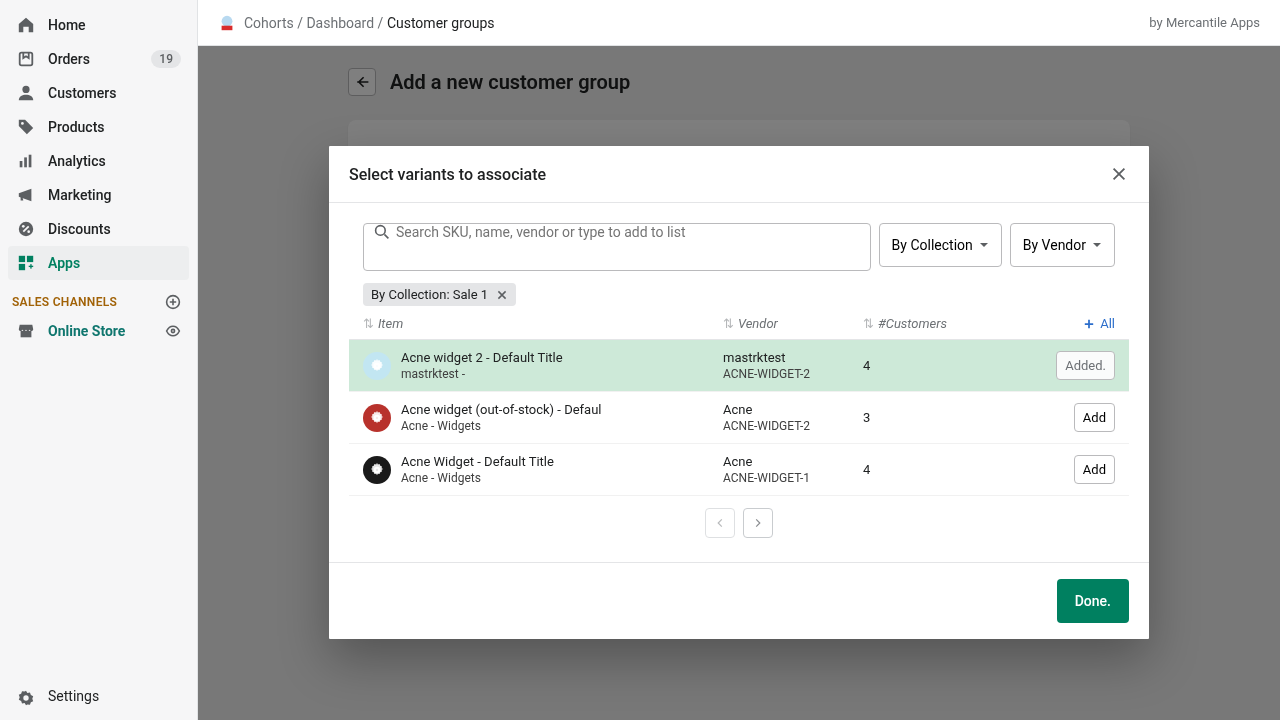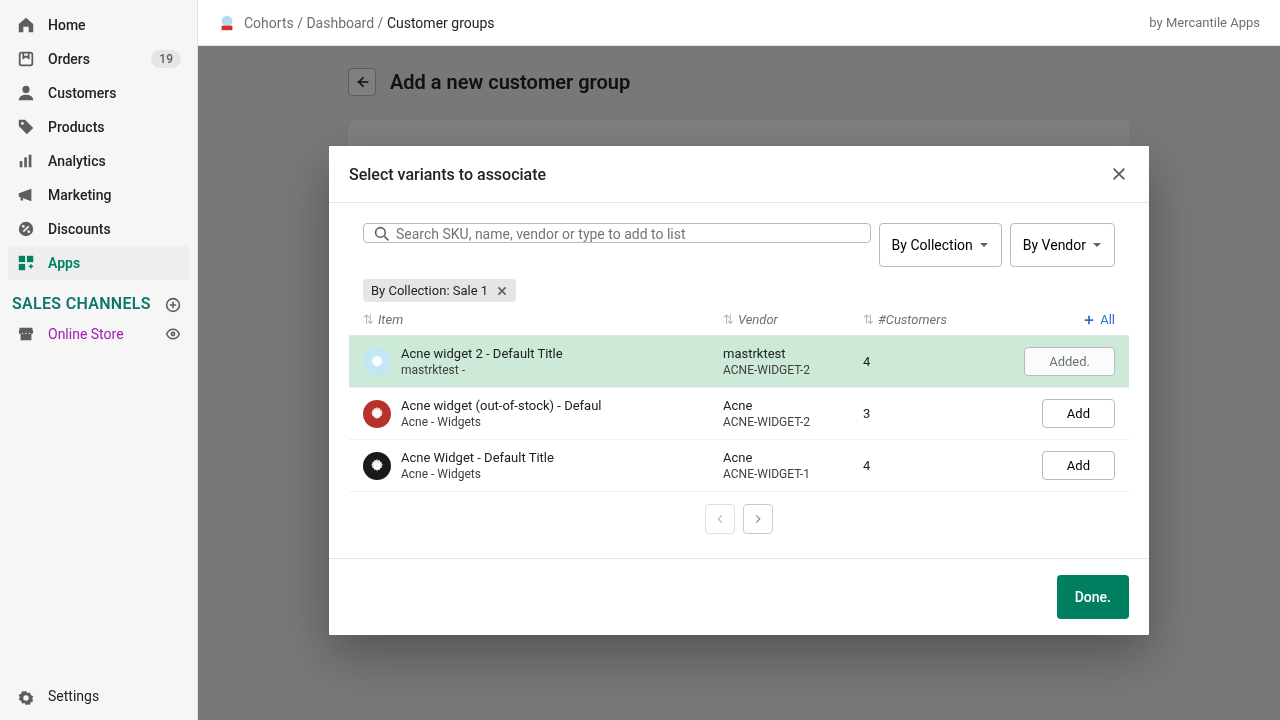--- a/index.html
+++ b/index.html
@@ -2,23 +2,23 @@
 <html><head>
 <meta charset="utf-8">
 <style>
 *{box-sizing:border-box;margin:0;padding:0;font-family:-apple-system,BlinkMacSystemFont,"Segoe UI",Roboto,sans-serif}
 body{width:1280px;height:720px;overflow:hidden;background:#f6f6f7;display:flex;position:relative}
 .sidebar{width:198px;background:#f6f6f7;border-right:1px solid #e1e3e5;display:flex;flex-direction:column;padding:8px 8px 0 8px}
 .nav-item{display:flex;align-items:center;padding:7px 8px;border-radius:4px;cursor:pointer;font-size:14px;color:#202223;font-weight:500}
 .nav-item.active{background:#edeeef;color:#008060;font-weight:600}
 .nav-icon{width:20px;height:20px;margin-right:12px;display:flex;align-items:center;justify-content:center;flex-shrink:0}
 .nav-badge{margin-left:auto;background:#e4e5e7;color:#5c5f62;font-size:12px;padding:2px 8px;border-radius:10px;font-weight:500}
-.nav-heading{font-size:16px;color:#0f766e;font-weight:600;padding:14px 8px 4px 4px;letter-spacing:.3px;display:flex;align-items:flex-end}
+.nav-heading{font-size:12px;color:#a16207;font-weight:600;padding:14px 8px 4px 4px;letter-spacing:.3px;display:flex;align-items:center}
 .nav-heading .plus{margin-left:auto;color:#5c5f62}
-.channel-item{display:flex;align-items:center;padding:7px 8px;border-radius:4px;cursor:pointer;font-size:14px;color:#a21caf;font-weight:400}
+.channel-item{display:flex;align-items:center;padding:7px 8px;border-radius:4px;cursor:pointer;font-size:14px;color:#0f766e;font-weight:700}
 .channel-item .eye{margin-left:auto;color:#5c5f62}
 .settings{margin-top:auto;padding:12px 8px;display:flex;font-size:14px;color:#202223}
 .settings .nav-icon{margin-right:12px}
 .main{flex:1;display:flex;flex-direction:column;background:#f1f1f1;position:relative}
 .topbar{height:46px;background:#fff;border-bottom:1px solid #e1e3e5;display:flex;align-items:center;padding:0 20px;font-size:14px}
 .logo{width:18px;height:18px;margin-right:8px}
 .breadcrumb{color:#6d7175}
 .breadcrumb .current{color:#202223}
 .attribution{margin-left:auto;color:#6d7175;font-size:13px}
 .content{flex:1;padding:22px 150px;position:relative}
@@ -31,21 +31,21 @@
 .btn.secondary{background:#fff}
 .btn.primary{background:#008060;color:#fff;border-color:#008060}
 .footer-actions .push{margin-left:auto}
 .overlay{position:absolute;inset:0;top:46px;background:rgba(0,0,0,.5);display:flex;align-items:flex-start;justify-content:center;padding-top:100px}
 .modal{width:820px;background:#fff;border-radius:1px;box-shadow:0 20px 50px rgba(0,0,0,.3);display:flex;flex-direction:column}
 .modal-header{display:flex;align-items:center;padding:18px 20px;border-bottom:1px solid #e4e5e7}
 .modal-title{font-size:16px;font-weight:500;color:#202223}
 .close-btn{margin-left:auto;cursor:pointer;width:20px;height:20px;display:flex;align-items:center;justify-content:center}
 .modal-body{padding:20px 20px 12px 20px}
 .search-row{display:flex;gap:8px;margin-bottom:12px;padding:0 14px}
-.search-wrap{flex:1;border:1px solid #bababc;border-radius:4px;display:flex;align-items:flex-end;padding:0 10px;height:20px}
+.search-wrap{flex:1;border:1px solid #bababc;border-radius:4px;display:flex;align-items:flex-start;padding:0 10px;height:48px}
 .search-wrap input{border:none;outline:none;flex:1;font-size:14px;color:#202223;margin-left:6px}
 .dd-btn{border:1px solid #bababc;border-radius:4px;height:44px;padding:0 12px;display:flex;align-items:center;font-size:14px;cursor:pointer;background:#fff}
 .dd-btn svg{margin-left:6px}
 .chip{display:inline-flex;align-items:center;background:#e4e5e7;border-radius:4px;padding:4px 8px;font-size:13px;color:#202223;margin-left:14px;margin-bottom:10px}
 .chip .x{margin-left:8px;cursor:pointer;color:#5c5f62}
 .table-head{display:flex;align-items:center;padding:0 14px 8px 14px;font-size:13px;color:#6d7175;border-bottom:1px solid #e4e5e7}
 .col-item{flex:0 0 360px;display:flex;align-items:center}
 .col-vendor{flex:0 0 140px;display:flex;align-items:center}
 .col-cust{flex:0 0 130px;display:flex;align-items:center}
 .col-act{flex:1;display:flex;justify-content:flex-end;align-items:center}
@@ -54,21 +54,21 @@
 .add-all svg{margin-right:4px}
 .row{display:flex;align-items:center;padding:10px 14px;border-bottom:1px solid #f1f1f1}
 .row.added{background:#cde9d8}
 .thumb{width:28px;height:28px;border-radius:50%;margin-right:10px;flex-shrink:0;position:relative}
 .thumb.blue{background:#c2e6f2}
 .thumb.red{background:#b8322c}
 .thumb.black{background:#1a1a1a}
 .gear-overlay{position:absolute;inset:0;display:flex;align-items:center;justify-content:center}
 .item-main{font-size:13px;color:#202223}
 .item-sub{font-size:12px;color:#404040;margin-top:2px}
-.act-btn{border:1px solid #bababc;border-radius:4px;padding:6px 24px;font-size:13px;cursor:pointer;background:#fff}
+.act-btn{border:1px solid #bababc;border-radius:4px;padding:6px 8px;font-size:13px;cursor:pointer;background:#fff}
 .act-btn.added-btn{background:#fafbfb;color:#6d7175}
 .pager{display:flex;gap:8px;justify-content:center;padding:12px 0}
 .p-btn{width:30px;height:30px;border:1px solid #c9cccf;border-radius:4px;display:flex;align-items:center;justify-content:center;cursor:pointer;background:#fff}
 .p-btn.disabled{opacity:.6}
 .modal-footer{border-top:1px solid #e4e5e7;padding:16px 20px;display:flex;justify-content:flex-end}
 .done-btn{background:#008060;color:#fff;border:none;padding:14px 18px;border-radius:4px;font-size:14px;cursor:pointer;font-weight:500}
 .th-label{font-style:italic}
 svg{display:block}
 </style>
 </head>

